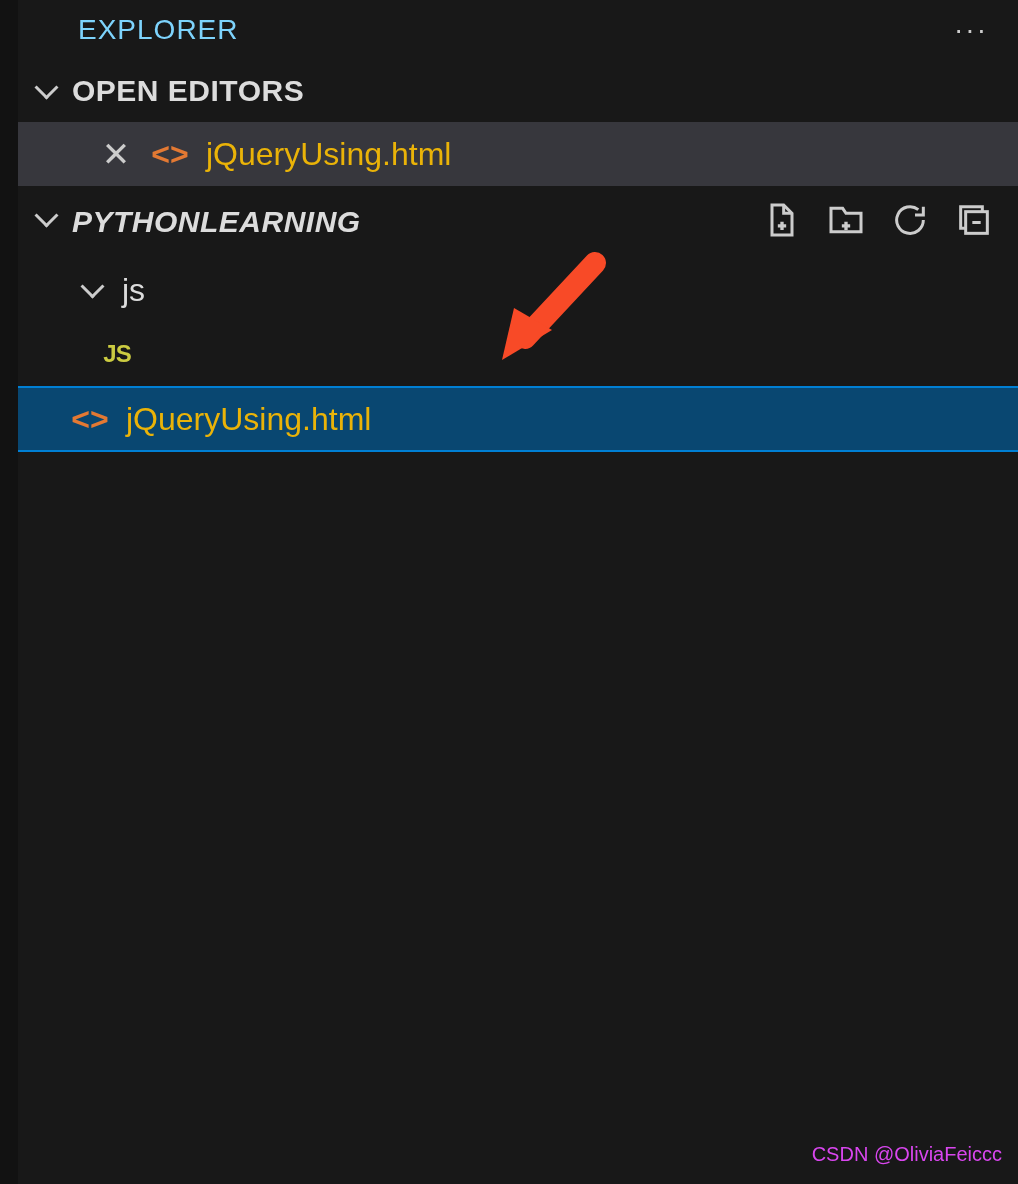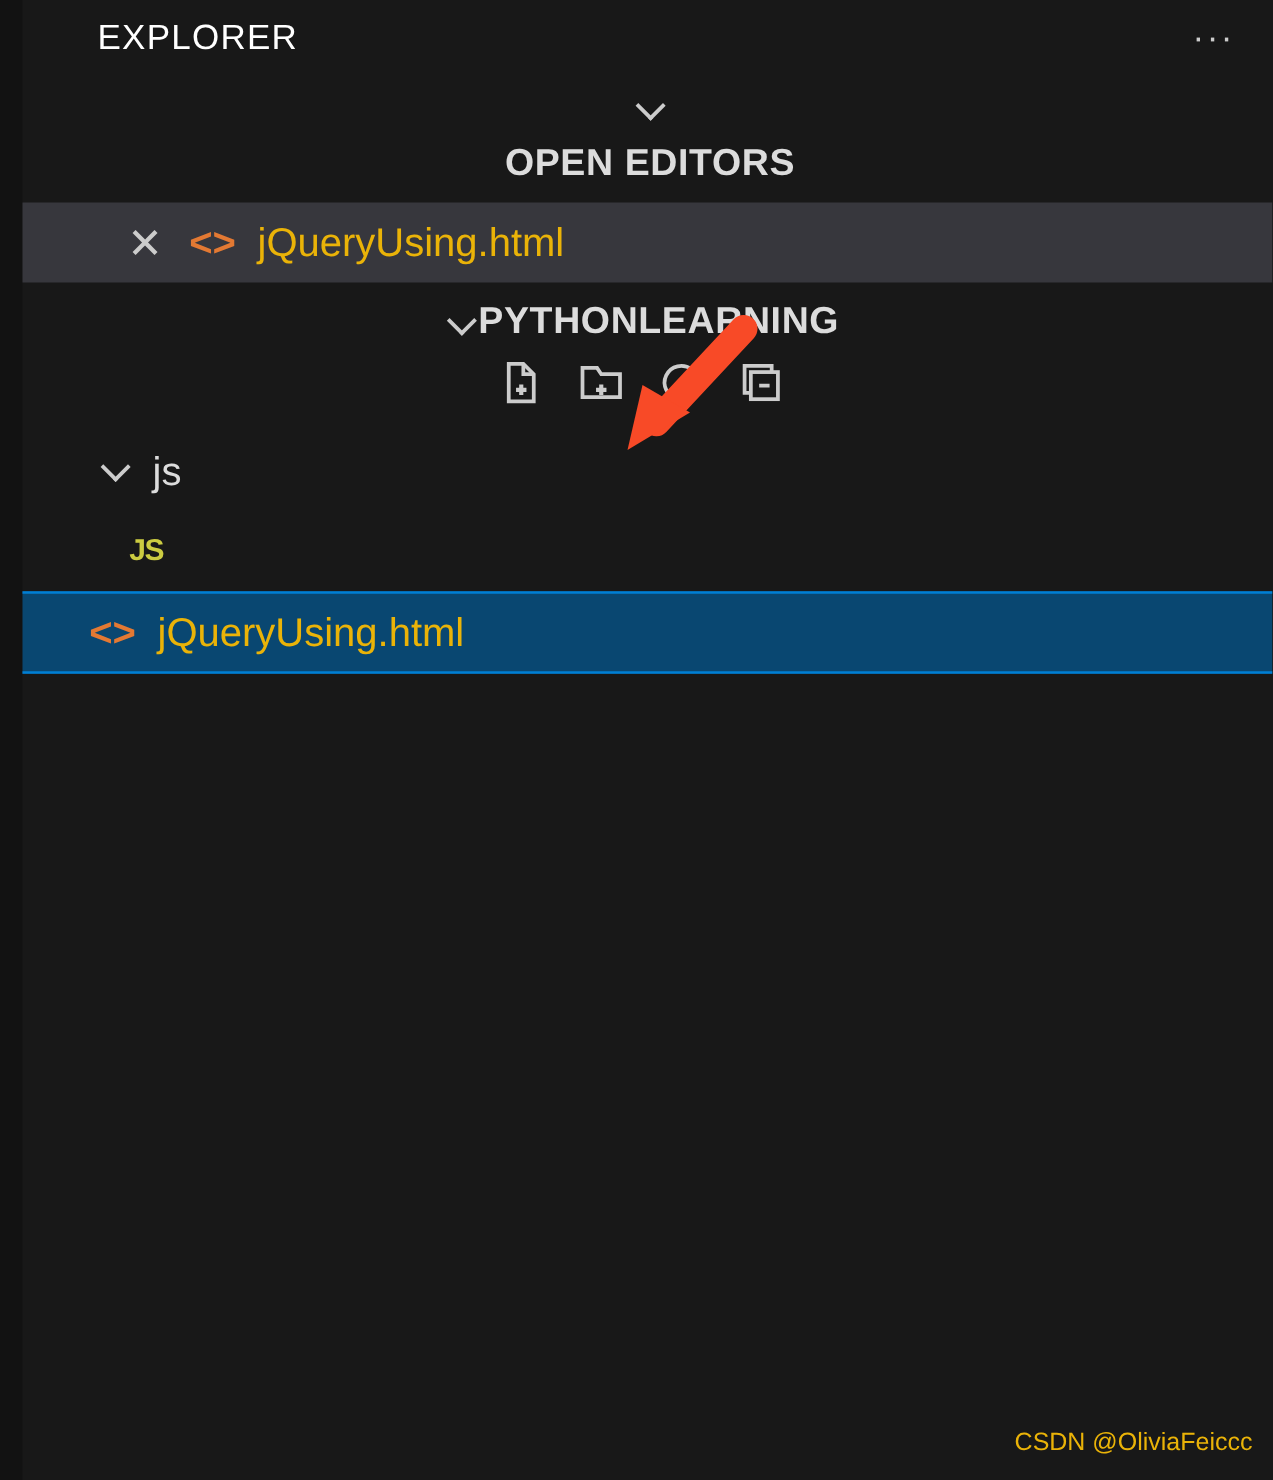--- a/index.html
+++ b/index.html
@@ -21,49 +21,50 @@
       display: flex;
       align-items: center;
       justify-content: space-between;
       padding: 0 30px 0 60px;
       height: 60px;
     }
     .explorer-title {
       font-size: 28px;
       font-weight: 400;
       letter-spacing: 1px;
-      color: #ffffff;
+      color: #7dd3fc;
     }
     .ellipsis {
       color: #cccccc;
       font-size: 28px;
       letter-spacing: 2px;
       cursor: pointer;
     }
     .section-header {
       display: flex;
       align-items: center;
       padding: 14px 10px 14px 14px;
       gap: 12px;
       cursor: pointer;
-      flex-direction: column;
     }
     .section-title {
       font-size: 30px;
       font-weight: 700;
       color: #dcdcdc;
       letter-spacing: 0.5px;
     }
     .section-header.workspace {
       justify-content: space-between;
       padding-right: 24px;
     }
     .workspace-left {
       display: flex;
-      align-items: flex-end;
+      align-items: flex-start;
+      gap: 12px;
+      font-style: italic;
     }
     .workspace-actions {
       display: flex;
       align-items: center;
       gap: 24px;
     }
     .workspace-actions .action-icon {
       color: #cccccc;
       cursor: pointer;
     }
@@ -143,21 +144,21 @@
       position: absolute;
       top: 248px;
       left: 490px;
       pointer-events: none;
     }
     .watermark {
       position: absolute;
       bottom: 18px;
       right: 16px;
       font-size: 20px;
-      color: #eab308;
+      color: #d946ef;
     }
     svg.action-svg {
       width: 40px;
       height: 40px;
       stroke: #cccccc;
       stroke-width: 1.8;
       fill: none;
     }
   </style>
 </head>

